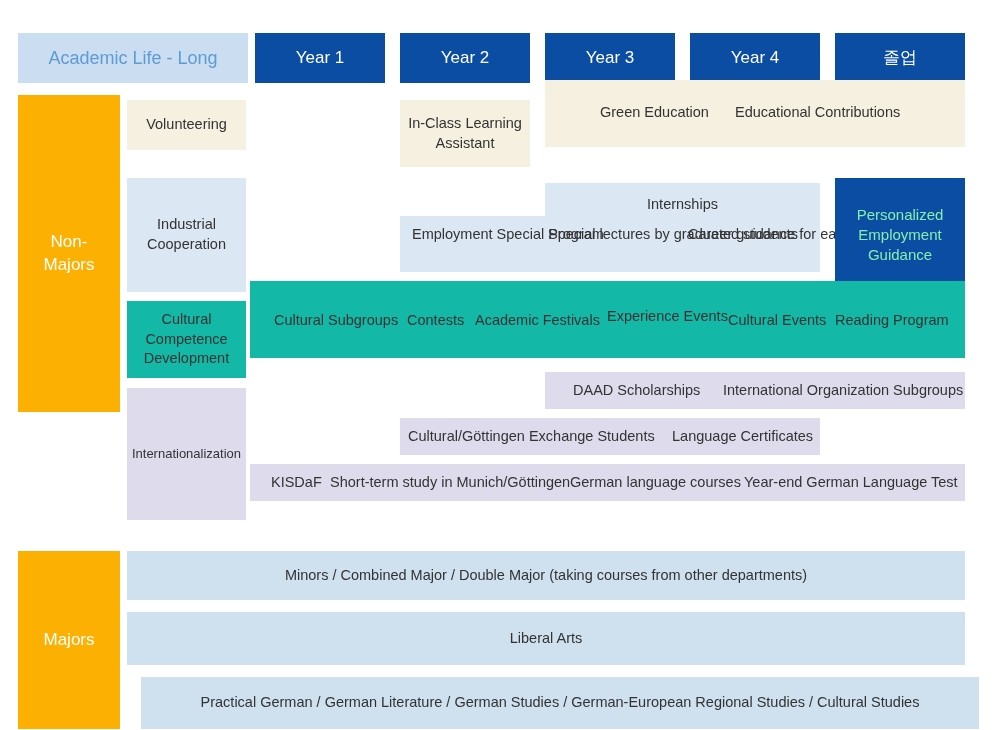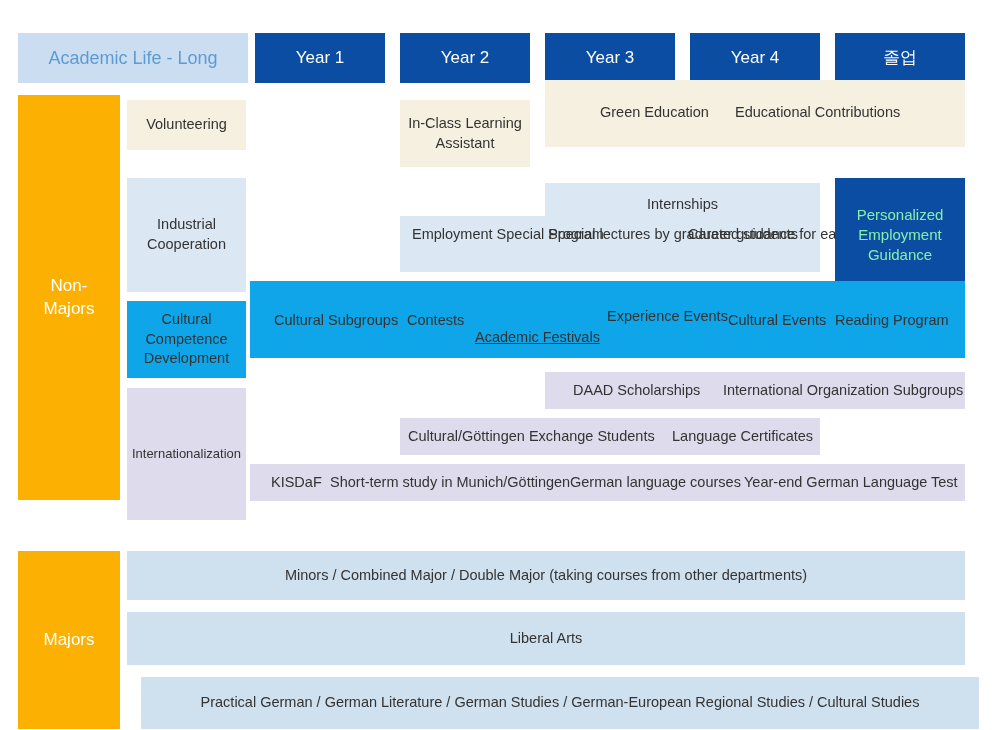--- a/index.html
+++ b/index.html
@@ -34,21 +34,21 @@
 
   
   .rail{
     background:#FCB001;color:#ffffff;font-size:17px;
     flex-direction:column;
   }
 
   
   .t-cream{background:#F5F0DF;}
   .t-blue {background:#DCE7F4;}
-  .t-green{background:#0ea5e9;}
+  .t-green{background:#14b8a6;}
   .t-lav  {background:#DEDCEC;}
   .t-navy {background:#0B4DA2;color:#86efac;}
   .t-major{background:#CFE0EF;}
 
   .label-cell{font-size:14.5px;}
 
   
   .band{
     position:absolute;box-sizing:border-box;
     display:flex;align-items:center;
@@ -68,21 +68,21 @@
 <div id="canvas">
 
   <div class="box hdr-long" style="left:18px;top:13px;width:230px;height:50px;">Academic Life - Long</div>
 
   <div class="box hdr-year" style="left:255px;top:13px;width:130px;height:50px;">Year 1</div>
   <div class="box hdr-year" style="left:400px;top:13px;width:130px;height:50px;">Year 2</div>
   <div class="box hdr-year" style="left:545px;top:13px;width:130px;height:50px;">Year 3</div>
   <div class="box hdr-year" style="left:690px;top:13px;width:130px;height:50px;">Year 4</div>
   <div class="box hdr-year" style="left:835px;top:13px;width:130px;height:50px;">졸업</div>
 
-  <div class="box rail stacked" style="left:18px;top:75px;width:102px;height:405px;">Non-
+  <div class="box rail stacked" style="left:18px;top:75px;width:102px;height:317px;">Non-
 Majors</div>
 
   <div class="box t-cream label-cell" style="left:127px;top:80px;width:119px;height:50px;">Volunteering</div>
 
   <div class="box t-cream stacked" style="left:400px;top:80px;width:130px;height:67px;">In-Class Learning
 Assistant</div>
 
   <div class="band t-cream" style="left:545px;top:80px;width:420px;height:67px;">
     <span class="chip" style="left:55px;top:24px;">Green Education</span>
     <span class="chip" style="left:190px;top:24px;">Educational Contributions</span>
@@ -106,21 +106,21 @@
 Employment
 Guidance</div>
 
   <div class="box t-green label-cell stacked" style="left:127px;top:281px;width:119px;height:77px;">Cultural
 Competence
 Development</div>
 
   <div class="band t-green" style="left:250px;top:281px;width:715px;height:77px;">
     <span class="chip" style="left:24px;top:31px;">Cultural Subgroups</span>
     <span class="chip" style="left:157px;top:31px;">Contests</span>
-    <span class="chip" style="left:225px;top:48px;text-decoration:underline;">Academic Festivals</span>
+    <span class="chip" style="left:225px;top:31px;">Academic Festivals</span>
     <span class="chip" style="left:357px;top:27px;">Experience Events</span>
     <span class="chip" style="left:478px;top:31px;">Cultural Events</span>
     <span class="chip" style="left:585px;top:31px;">Reading Program</span>
   </div>
 
   <div class="box t-lav label-cell" style="left:127px;top:368px;width:119px;height:132px;font-size:13px;">Internationalization</div>
 
   <div class="band t-lav" style="left:545px;top:372px;width:420px;height:37px;">
     <span class="chip" style="left:28px;top:10px;">DAAD Scholarships</span>
     <span class="chip" style="left:178px;top:10px;">International Organization Subgroups</span>

